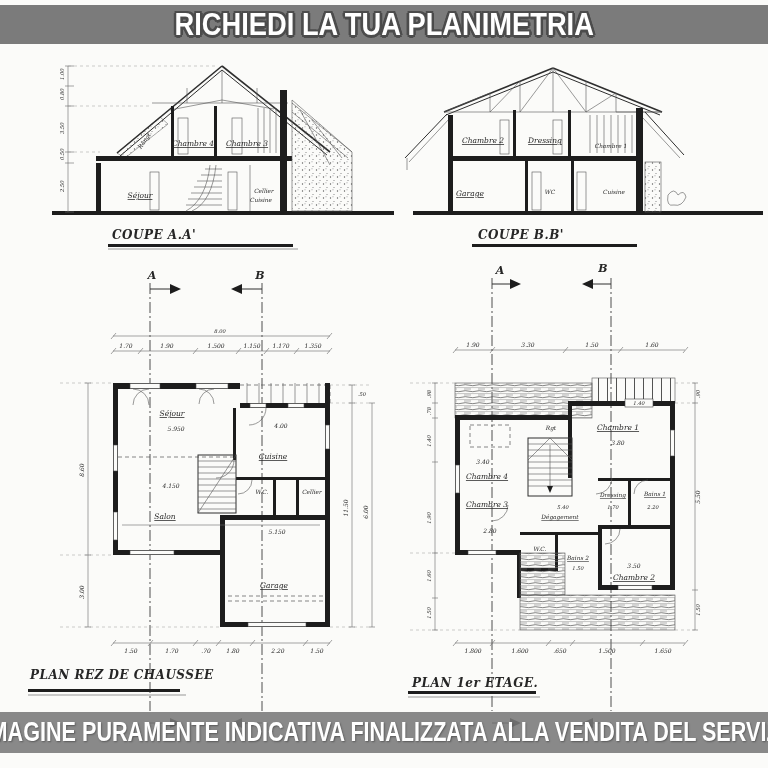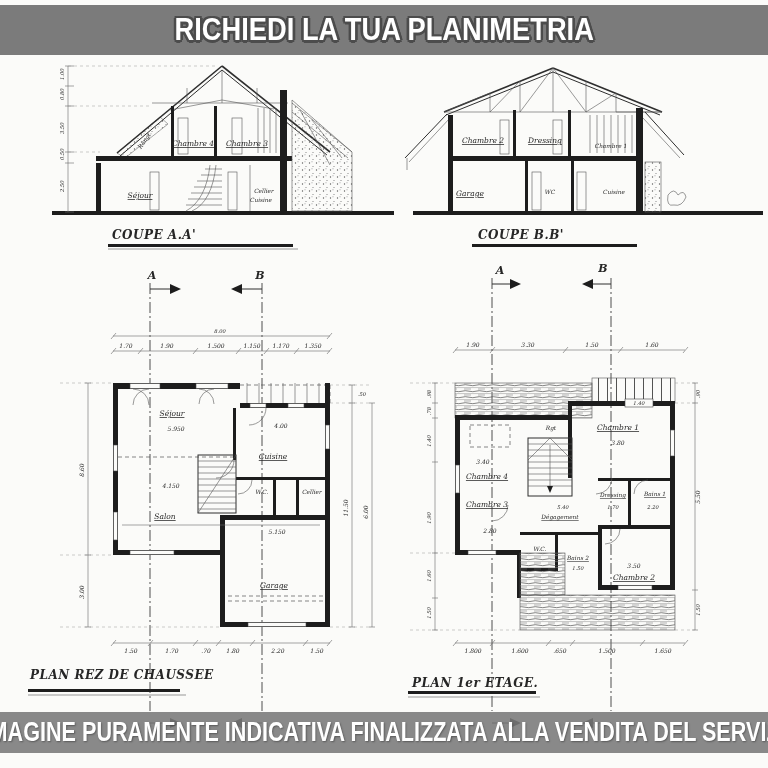--- a/index.html
+++ b/index.html
@@ -1,20 +1,20 @@
 <!DOCTYPE html>
 <html><head>
 <meta charset="utf-8">
 <style>
   html,body{margin:0;padding:0;}
   body{width:768px;height:768px;background:#ffffff;font-family:"Liberation Sans",sans-serif;}
   #stage{position:relative;width:768px;height:768px;background:#fbfbf9;overflow:hidden;}
   svg{position:absolute;left:0;top:0;}
   .banner{position:absolute;left:0;right:0;display:flex;align-items:center;justify-content:center;}
-  #banner-top{top:5px;height:50px;background:#7b7b7b;}
+  #banner-top{top:5px;height:39px;background:#7b7b7b;}
   #banner-top span{display:inline-block;transform:scaleX(0.88);white-space:nowrap;
      font-size:31px;font-weight:800;letter-spacing:0px;color:#fff;
      text-shadow:2px 2px 0 #4c4c4c,-2px 2px 0 #4c4c4c,2px -2px 0 #4c4c4c,-2px -2px 0 #4c4c4c,0 3px 0 #4c4c4c,3px 0 0 #4c4c4c,-3px 0 0 #4c4c4c;}
   #banner-bottom{top:712px;height:41px;background:rgba(121,121,121,0.88);}
   #banner-bottom span{display:inline-block;transform:scaleX(0.80);white-space:nowrap;
      font-size:27px;font-weight:700;color:#fff;text-shadow:1px 1px 2px rgba(0,0,0,0.35);}
   
   .ln{stroke:#2e2e2e;stroke-width:1;fill:none;}
   .ln2{stroke:#2e2e2e;stroke-width:1.6;fill:none;}
   .thin{stroke:#555;stroke-width:0.6;fill:none;}

